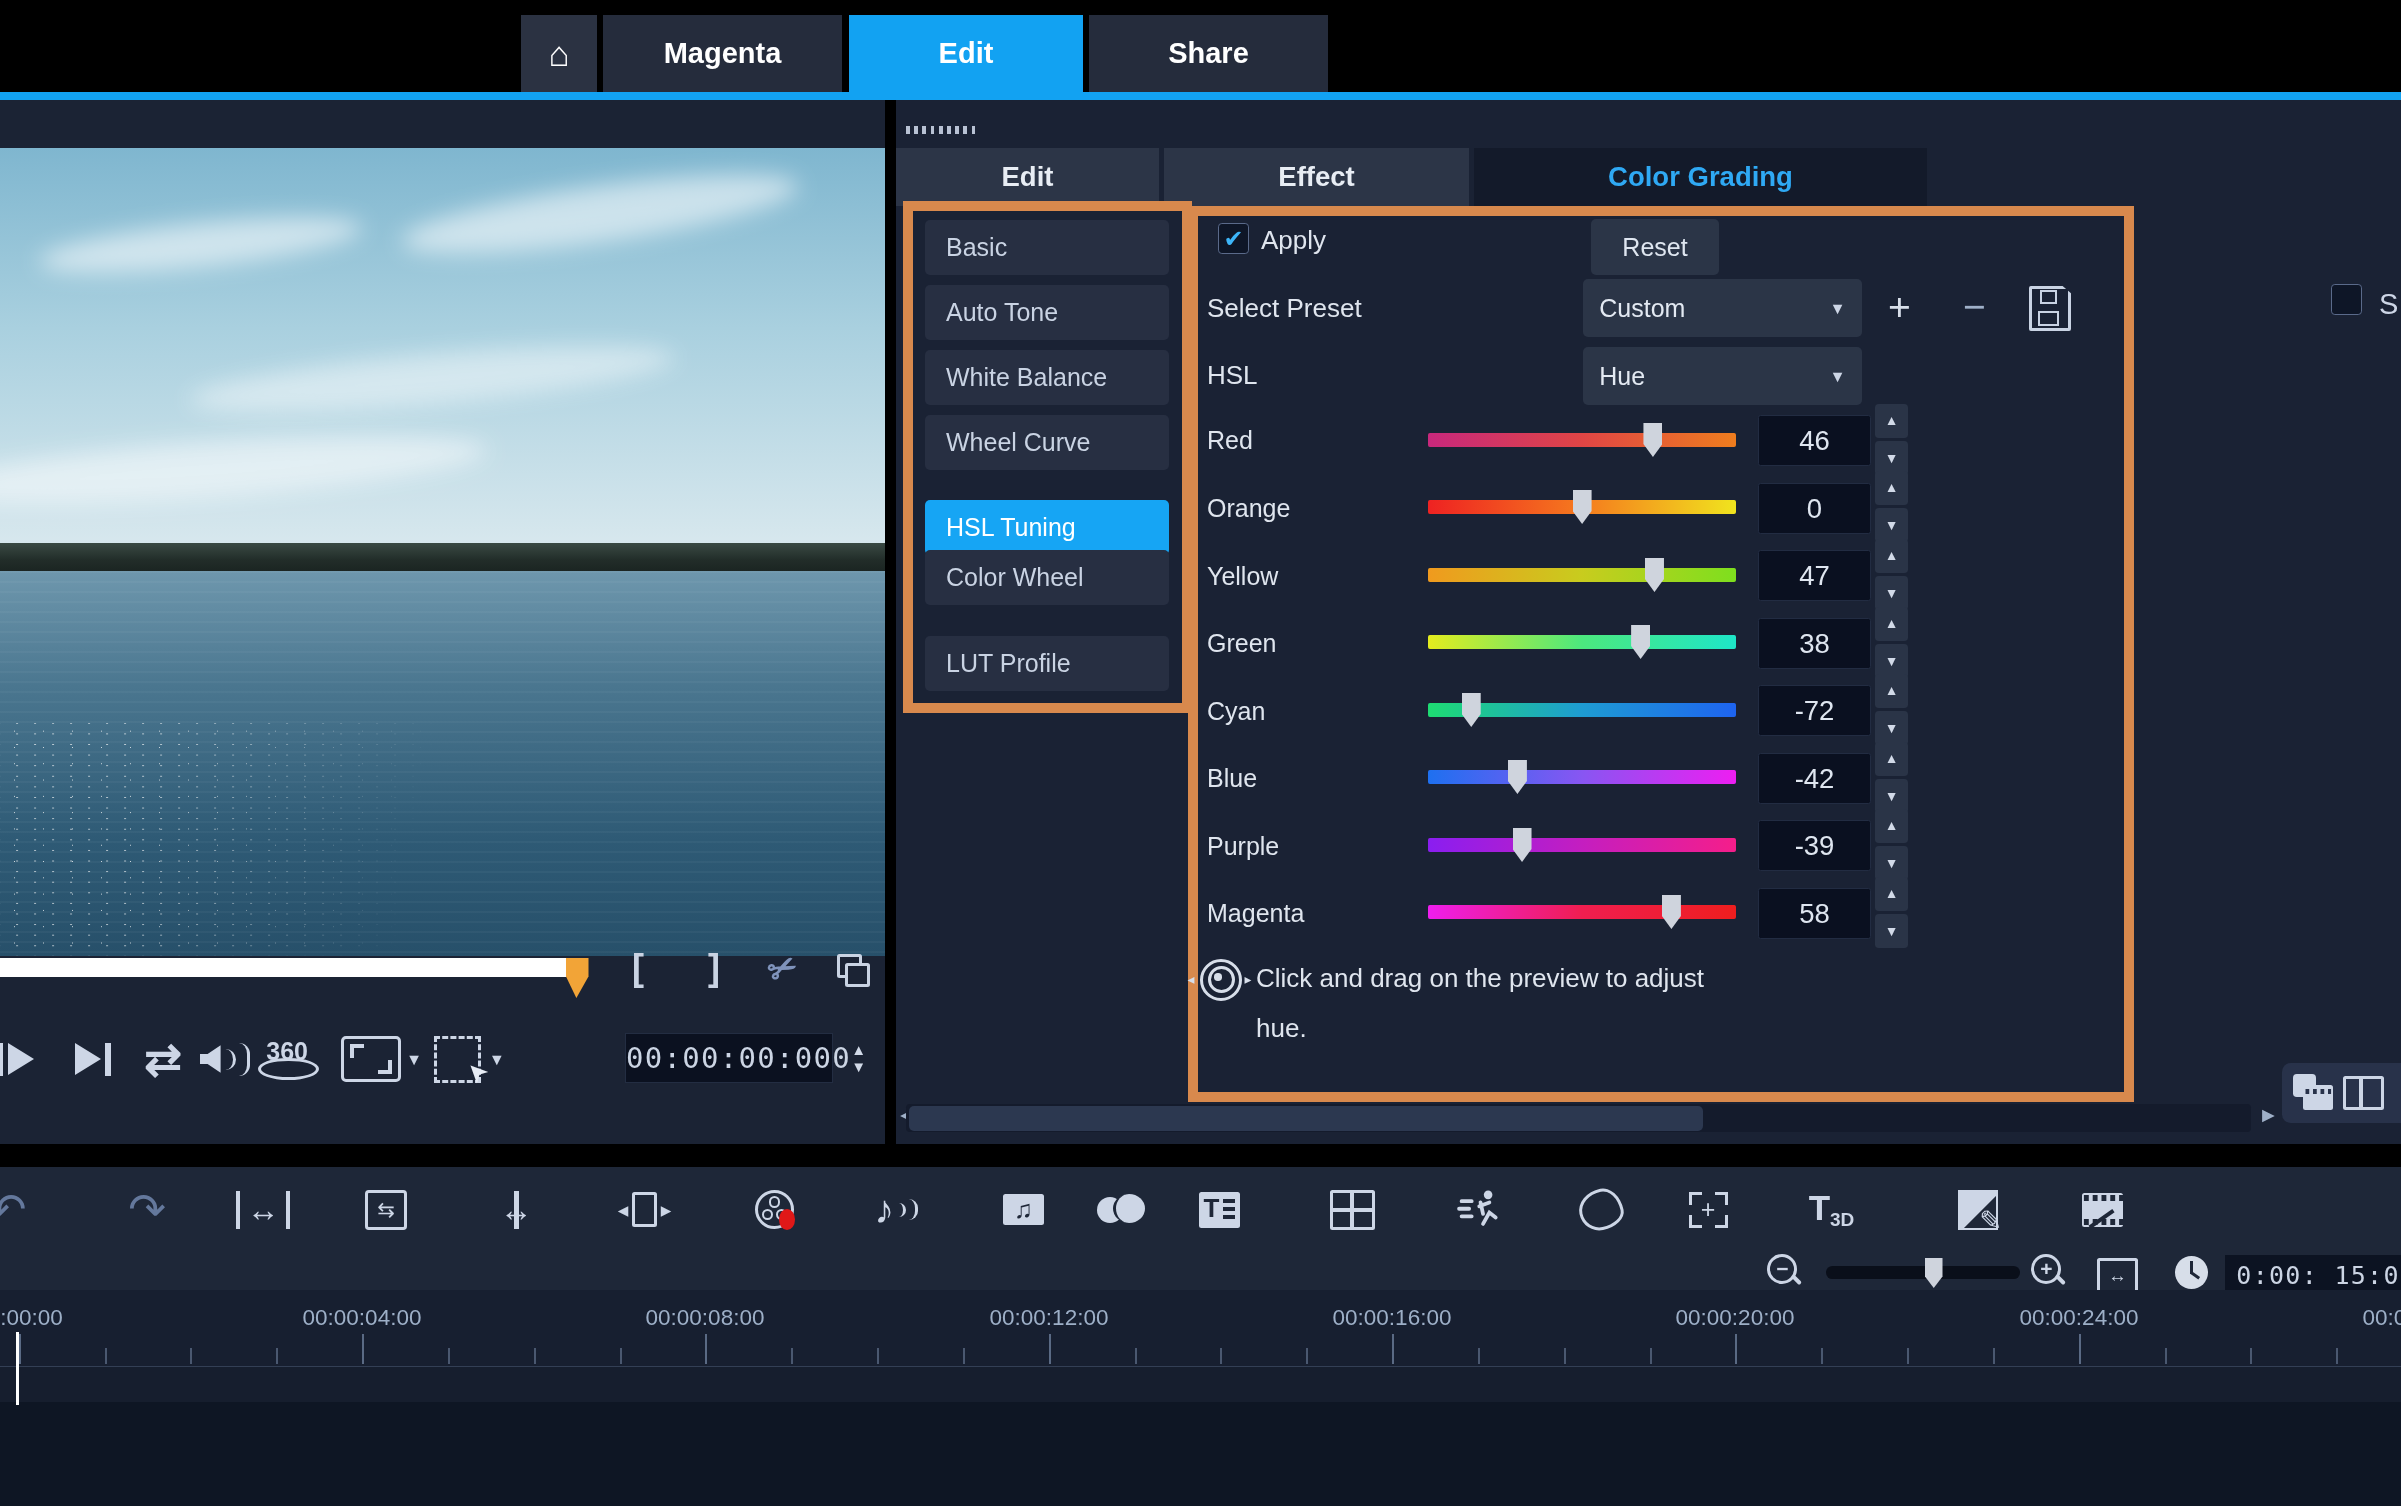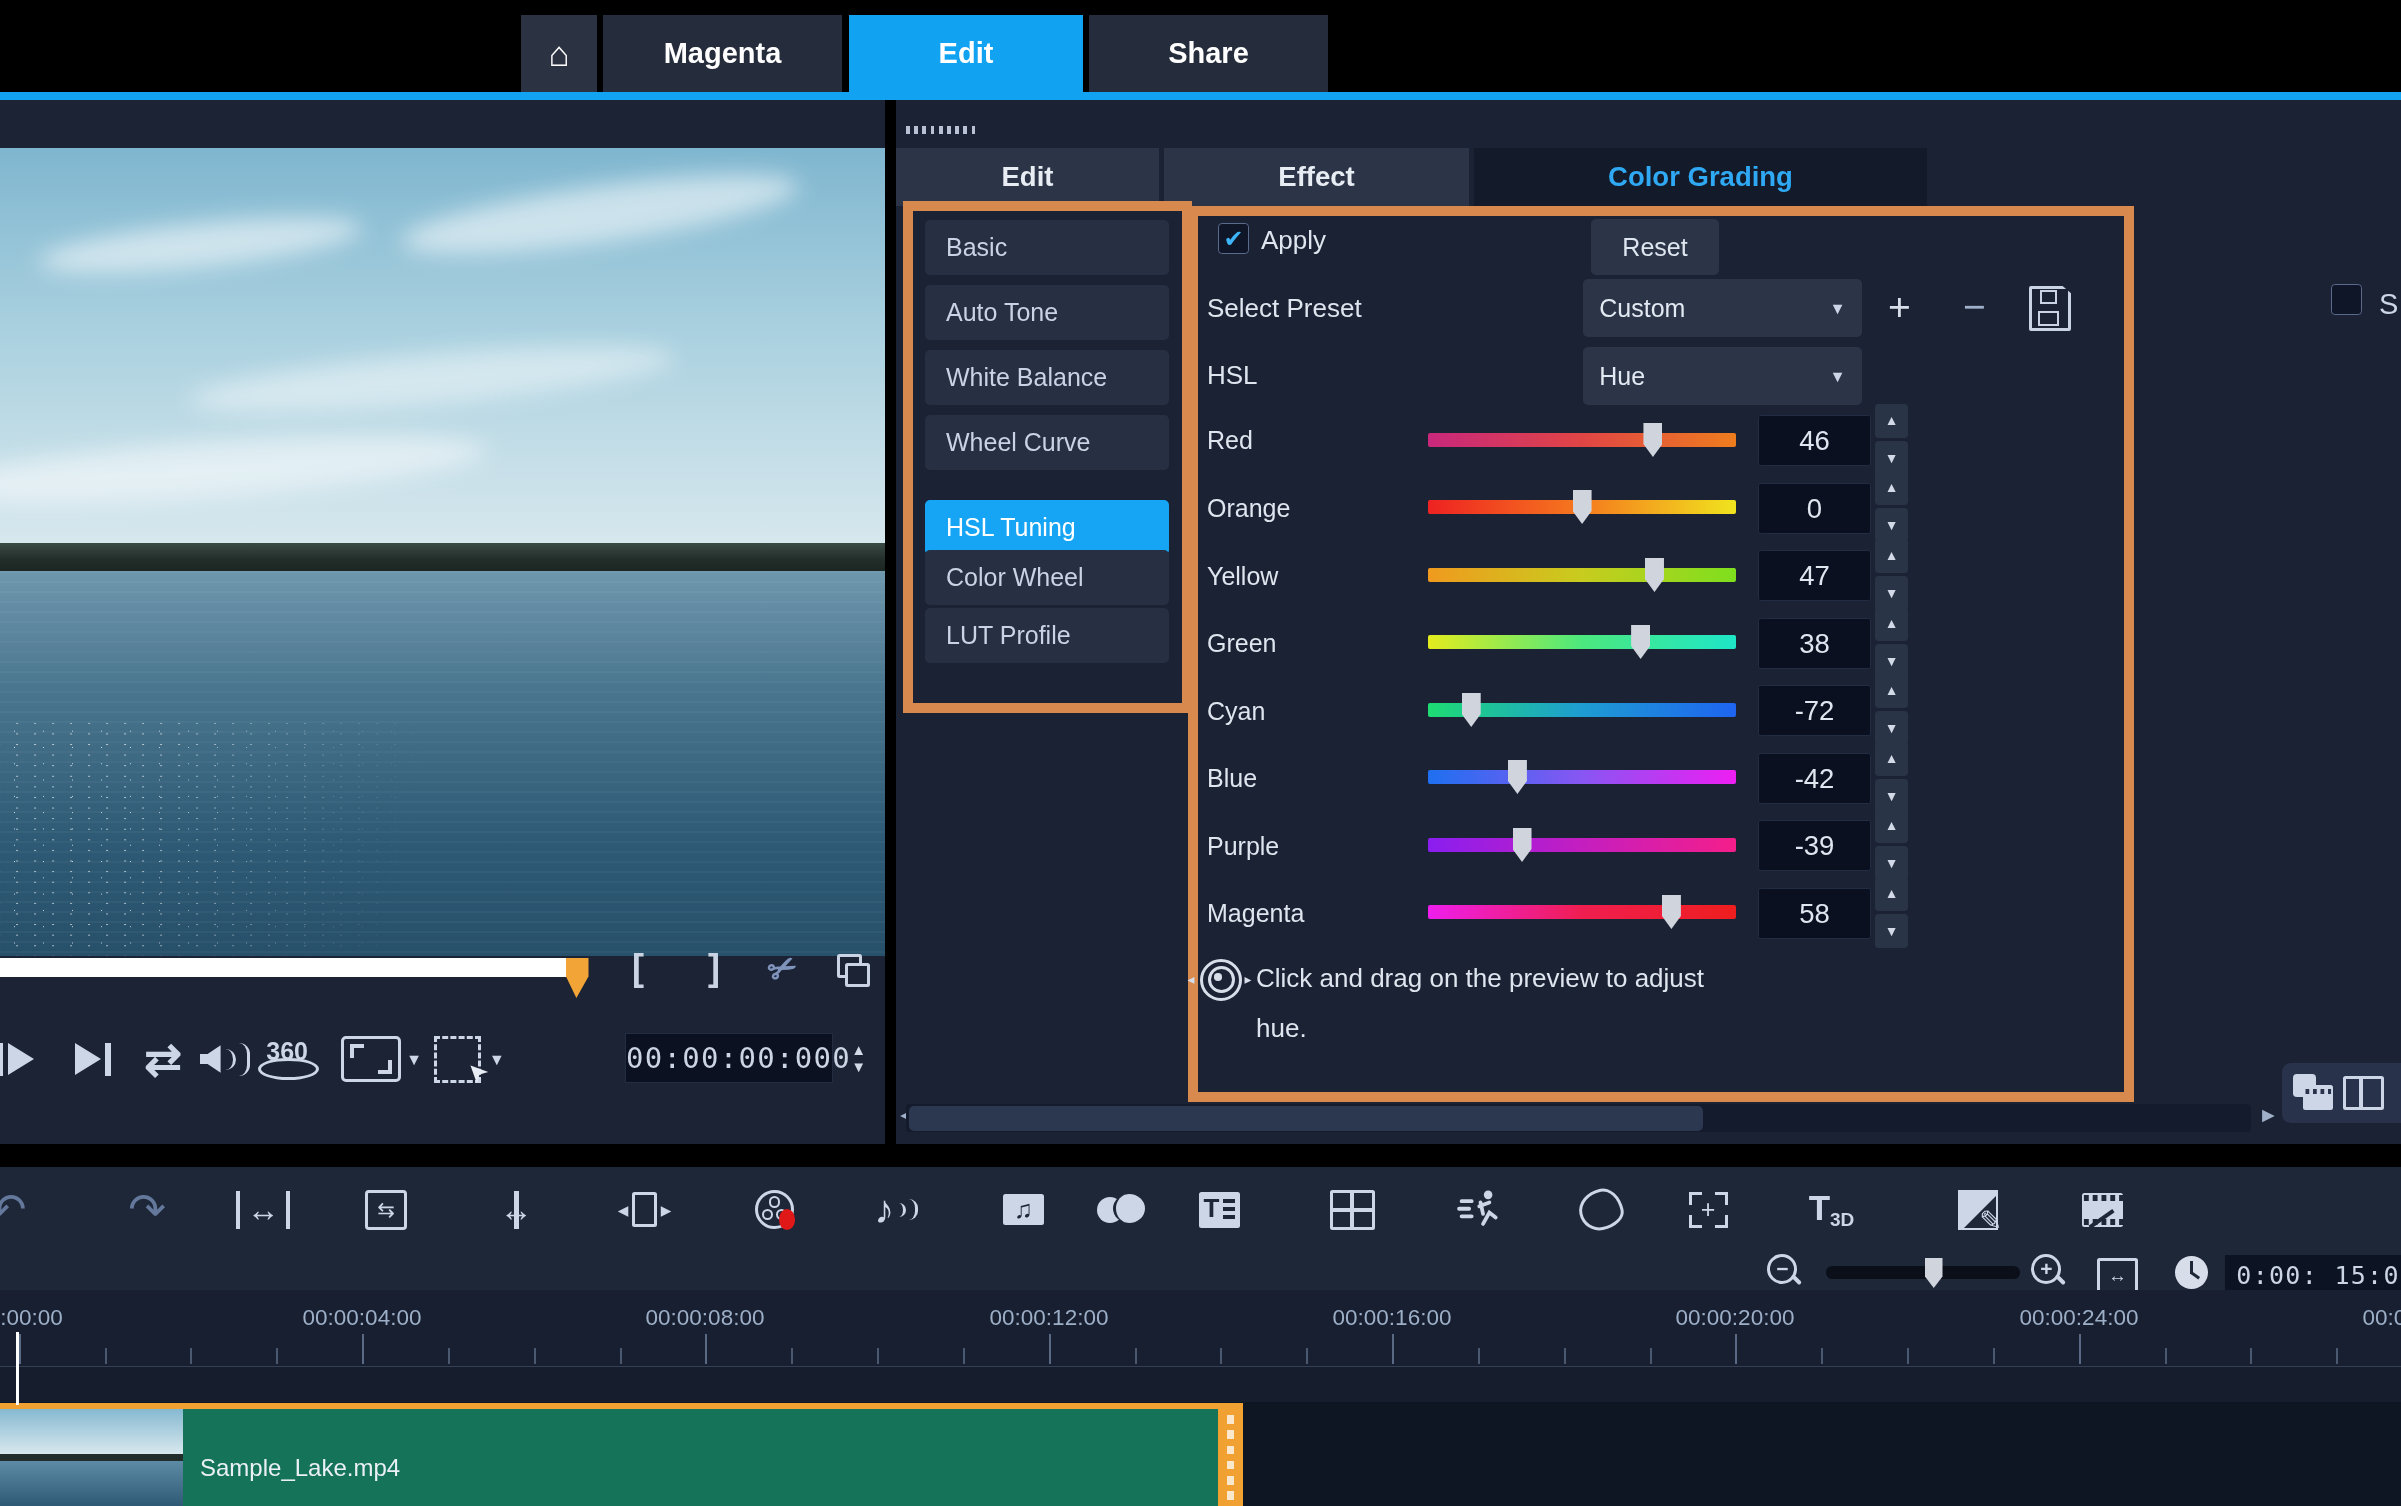--- a/index.html
+++ b/index.html
@@ -321,21 +321,21 @@
         </div>
       <div class="nav-btn" style="top:315px;">
           <span>Wheel Curve</span>
         </div>
       <div class="nav-btn active" style="top:380px;margin-top:20px;">
           <span>HSL Tuning</span>
         </div>
       <div class="nav-btn" style="top:450px;">
           <span>Color Wheel</span>
         </div>
-      <div class="nav-btn" style="top:508px;align-items:center;">
+      <div class="nav-btn" style="top:536px;align-items:center;">
           <span>LUT Profile</span>
         </div>
     </div>
 
     <div class="obox" style="left:292px;top:106px;width:926px;height:876px;"></div>
 
     <div class="chk" style="left:322px;top:123px;">✔</div>
     <div class="ctl-label" style="left:365px;top:125px;">Apply</div>
     <div class="btn" style="position:absolute;left:695px;top:119px;width:128px;height:56px;">
       <span>Reset</span>
@@ -619,33 +619,17 @@
         <div class="tick major" style="left: 2079px;"></div>
         <div class="tick" style="left: 2165px;"></div>
         <div class="tick" style="left: 2250px;"></div>
         <div class="tick" style="left: 2336px;"></div>
       </div>
     <div id="ruler-base"></div>
   </div>
 
   <div id="tracks">
     <div id="track-strip"></div>
-    <div id="clip">
-      <div id="clip-thumb">
-        <div class="mini-sky"></div>
-          <div class="mini-tree"></div>
-          <div class="mini-water"></div>
-      </div>
-      <div id="clip-name">Sample_Lake.mp4</div>
-      <div id="clip-handle">
-        <i></i>
-          <i></i>
-          <i></i>
-          <i></i>
-          <i></i>
-          <i></i>
-      </div>
-    </div>
   </div>
   <div id="playhead"></div>
 
 </div>
 
 
 </body></html>

